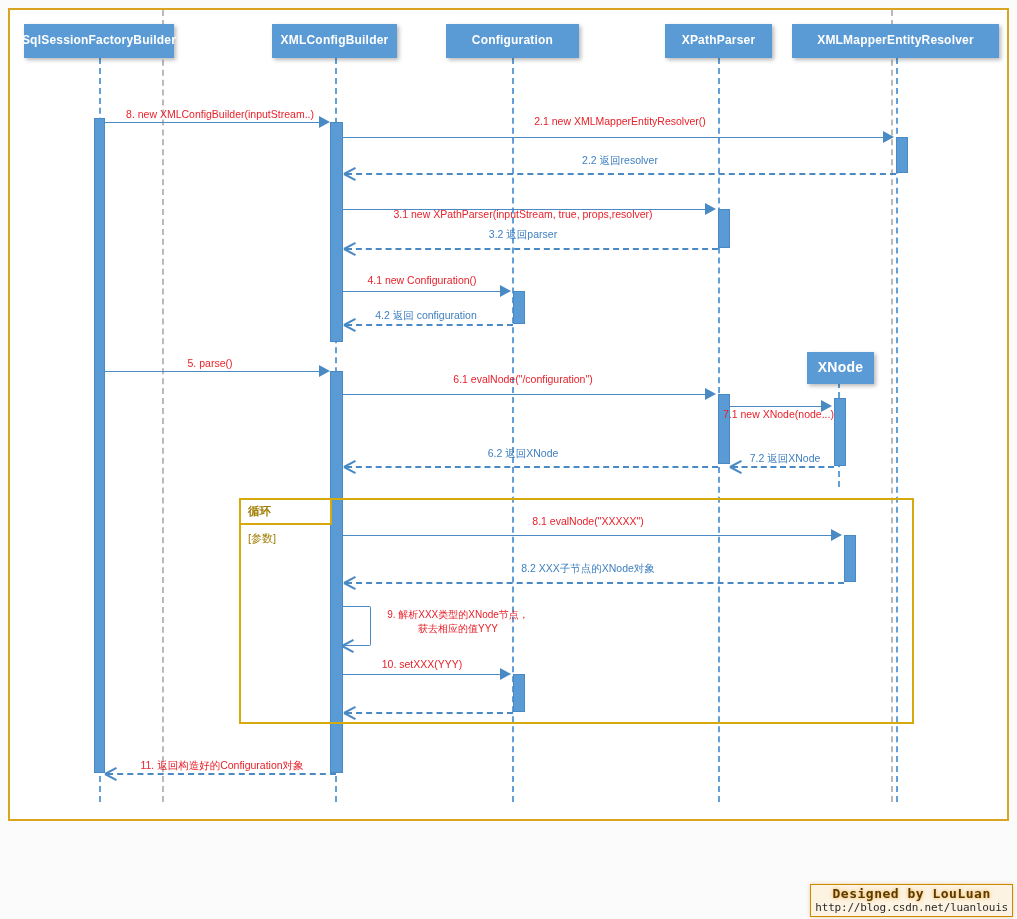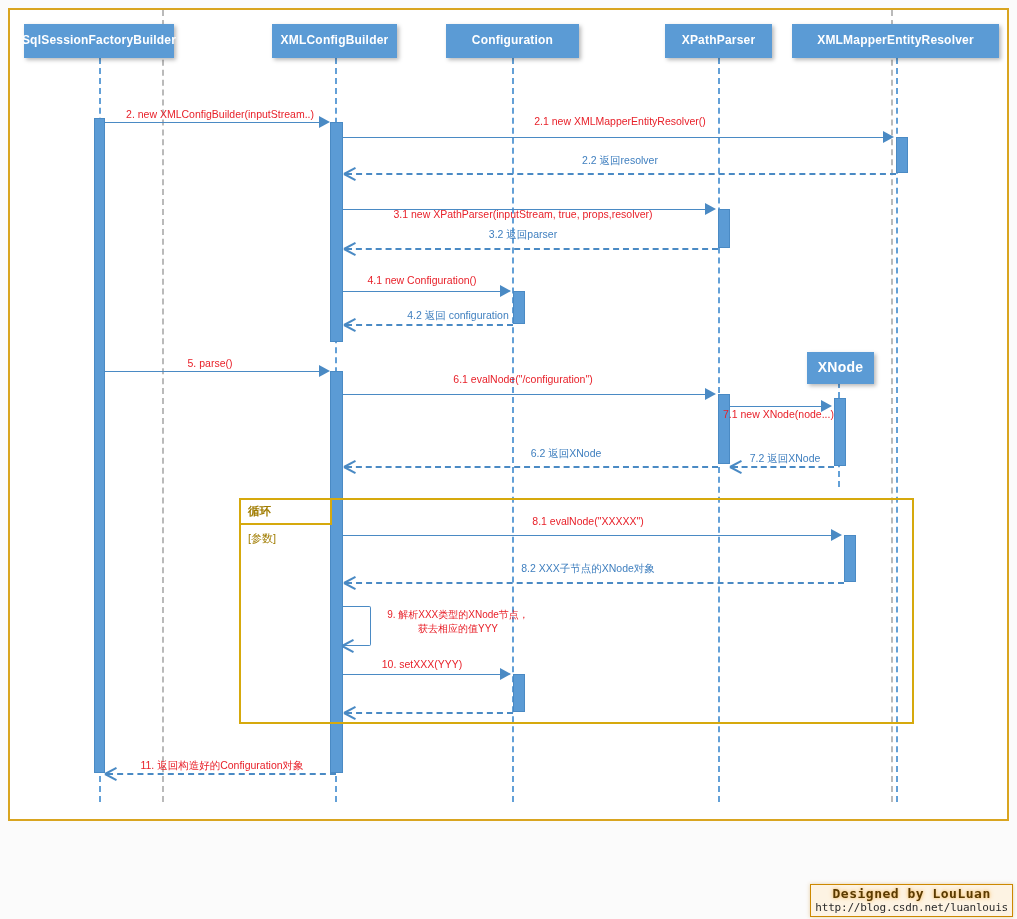--- a/index.html
+++ b/index.html
@@ -160,21 +160,21 @@
       <div class="activation" style="left:834px;top:525px;width:12px;height:47px;"></div>
 
       <div class="activation" style="left:503px;top:281px;width:12px;height:33px;"></div>
 
       <div class="activation" style="left:503px;top:664px;width:12px;height:38px;"></div>
 
       <div class="activation" style="left:824px;top:388px;width:12px;height:68px;"></div>
 
       <div class="msg-line" style="left:95px;top:112px;width:215px;"></div>
       <div class="arrow-r" style="left:309px;top:106px;"></div>
-      <div class="msg-label call center" style="left:210px;top:98px;">2. new XMLConfigBuilder(inputStream..)</div>
+      <div class="msg-label call center" style="left:210px;top:98px;">8. new XMLConfigBuilder(inputStream..)</div>
 
       <div class="msg-line" style="left:333px;top:127px;width:541px;"></div>
       <div class="arrow-r" style="left:873px;top:121px;"></div>
       <div class="msg-label call center" style="left:610px;top:105px;">2.1 new XMLMapperEntityResolver()</div>
 
       <div class="msg-line ret" style="left:336px;top:163px;width:550px;"></div>
       <div class="arrow-l-open" style="left:334px;top:157px;"></div>
       <div class="msg-label ret center" style="left:610px;top:144px;">2.2 返回resolver</div>
 
       <div class="msg-line" style="left:333px;top:199px;width:363px;"></div>
@@ -184,41 +184,41 @@
       <div class="msg-line ret" style="left:336px;top:238px;width:372px;"></div>
       <div class="arrow-l-open" style="left:334px;top:232px;"></div>
       <div class="msg-label ret center" style="left:513px;top:218px;">3.2  返回parser</div>
 
       <div class="msg-line" style="left:333px;top:281px;width:158px;"></div>
       <div class="arrow-r" style="left:490px;top:275px;"></div>
       <div class="msg-label call center" style="left:412px;top:264px;">4.1 new Configuration()</div>
 
       <div class="msg-line ret" style="left:336px;top:314px;width:167px;"></div>
       <div class="arrow-l-open" style="left:334px;top:308px;"></div>
-      <div class="msg-label ret center" style="left:416px;top:299px;margin-left:32px;">4.2 返回 configuration</div>
+      <div class="msg-label ret center" style="left:416px;top:299px;">4.2 返回 configuration</div>
 
       <div class="msg-line" style="left:95px;top:361px;width:215px;"></div>
       <div class="arrow-r" style="left:309px;top:355px;"></div>
       <div class="msg-label call center" style="left:200px;top:347px;">5. parse()</div>
 
       <div class="msg-line" style="left:333px;top:384px;width:363px;"></div>
       <div class="arrow-r" style="left:695px;top:378px;"></div>
       <div class="msg-label call center" style="left:513px;top:363px;">6.1  evalNode("/configuration")</div>
 
       <div class="msg-line" style="left:720px;top:396px;width:92px;"></div>
       <div class="arrow-r" style="left:811px;top:390px;"></div>
       <div class="msg-label call" style="left:713px;top:381px;margin-top:17px;">7.1 new XNode(node...)</div>
 
       <div class="msg-line ret" style="left:722px;top:456px;width:102px;"></div>
       <div class="arrow-l-open" style="left:720px;top:450px;"></div>
       <div class="msg-label ret center" style="left:775px;top:442px;">7.2 返回XNode</div>
 
       <div class="msg-line ret" style="left:336px;top:456px;width:372px;"></div>
       <div class="arrow-l-open" style="left:334px;top:450px;"></div>
-      <div class="msg-label ret center" style="left:513px;top:437px;margin-left:43px;">6.2 返回XNode</div>
+      <div class="msg-label ret center" style="left:513px;top:437px;">6.2 返回XNode</div>
 
       <div class="fragment" style="left:229px;top:488px;width:675px;height:226px;"></div>
       <div class="fragment-tab" style="left:229px;top:488px;width:93px;height:27px;"></div>
       <div class="fragment-label" style="left:238px;top:494px;">循环</div>
       <div class="fragment-guard" style="left:238px;top:521px;">[参数]</div>
 
       <div class="msg-line" style="left:333px;top:525px;width:489px;"></div>
       <div class="arrow-r" style="left:821px;top:519px;"></div>
       <div class="msg-label call center" style="left:578px;top:505px;">8.1 evalNode("XXXXX")</div>
 

